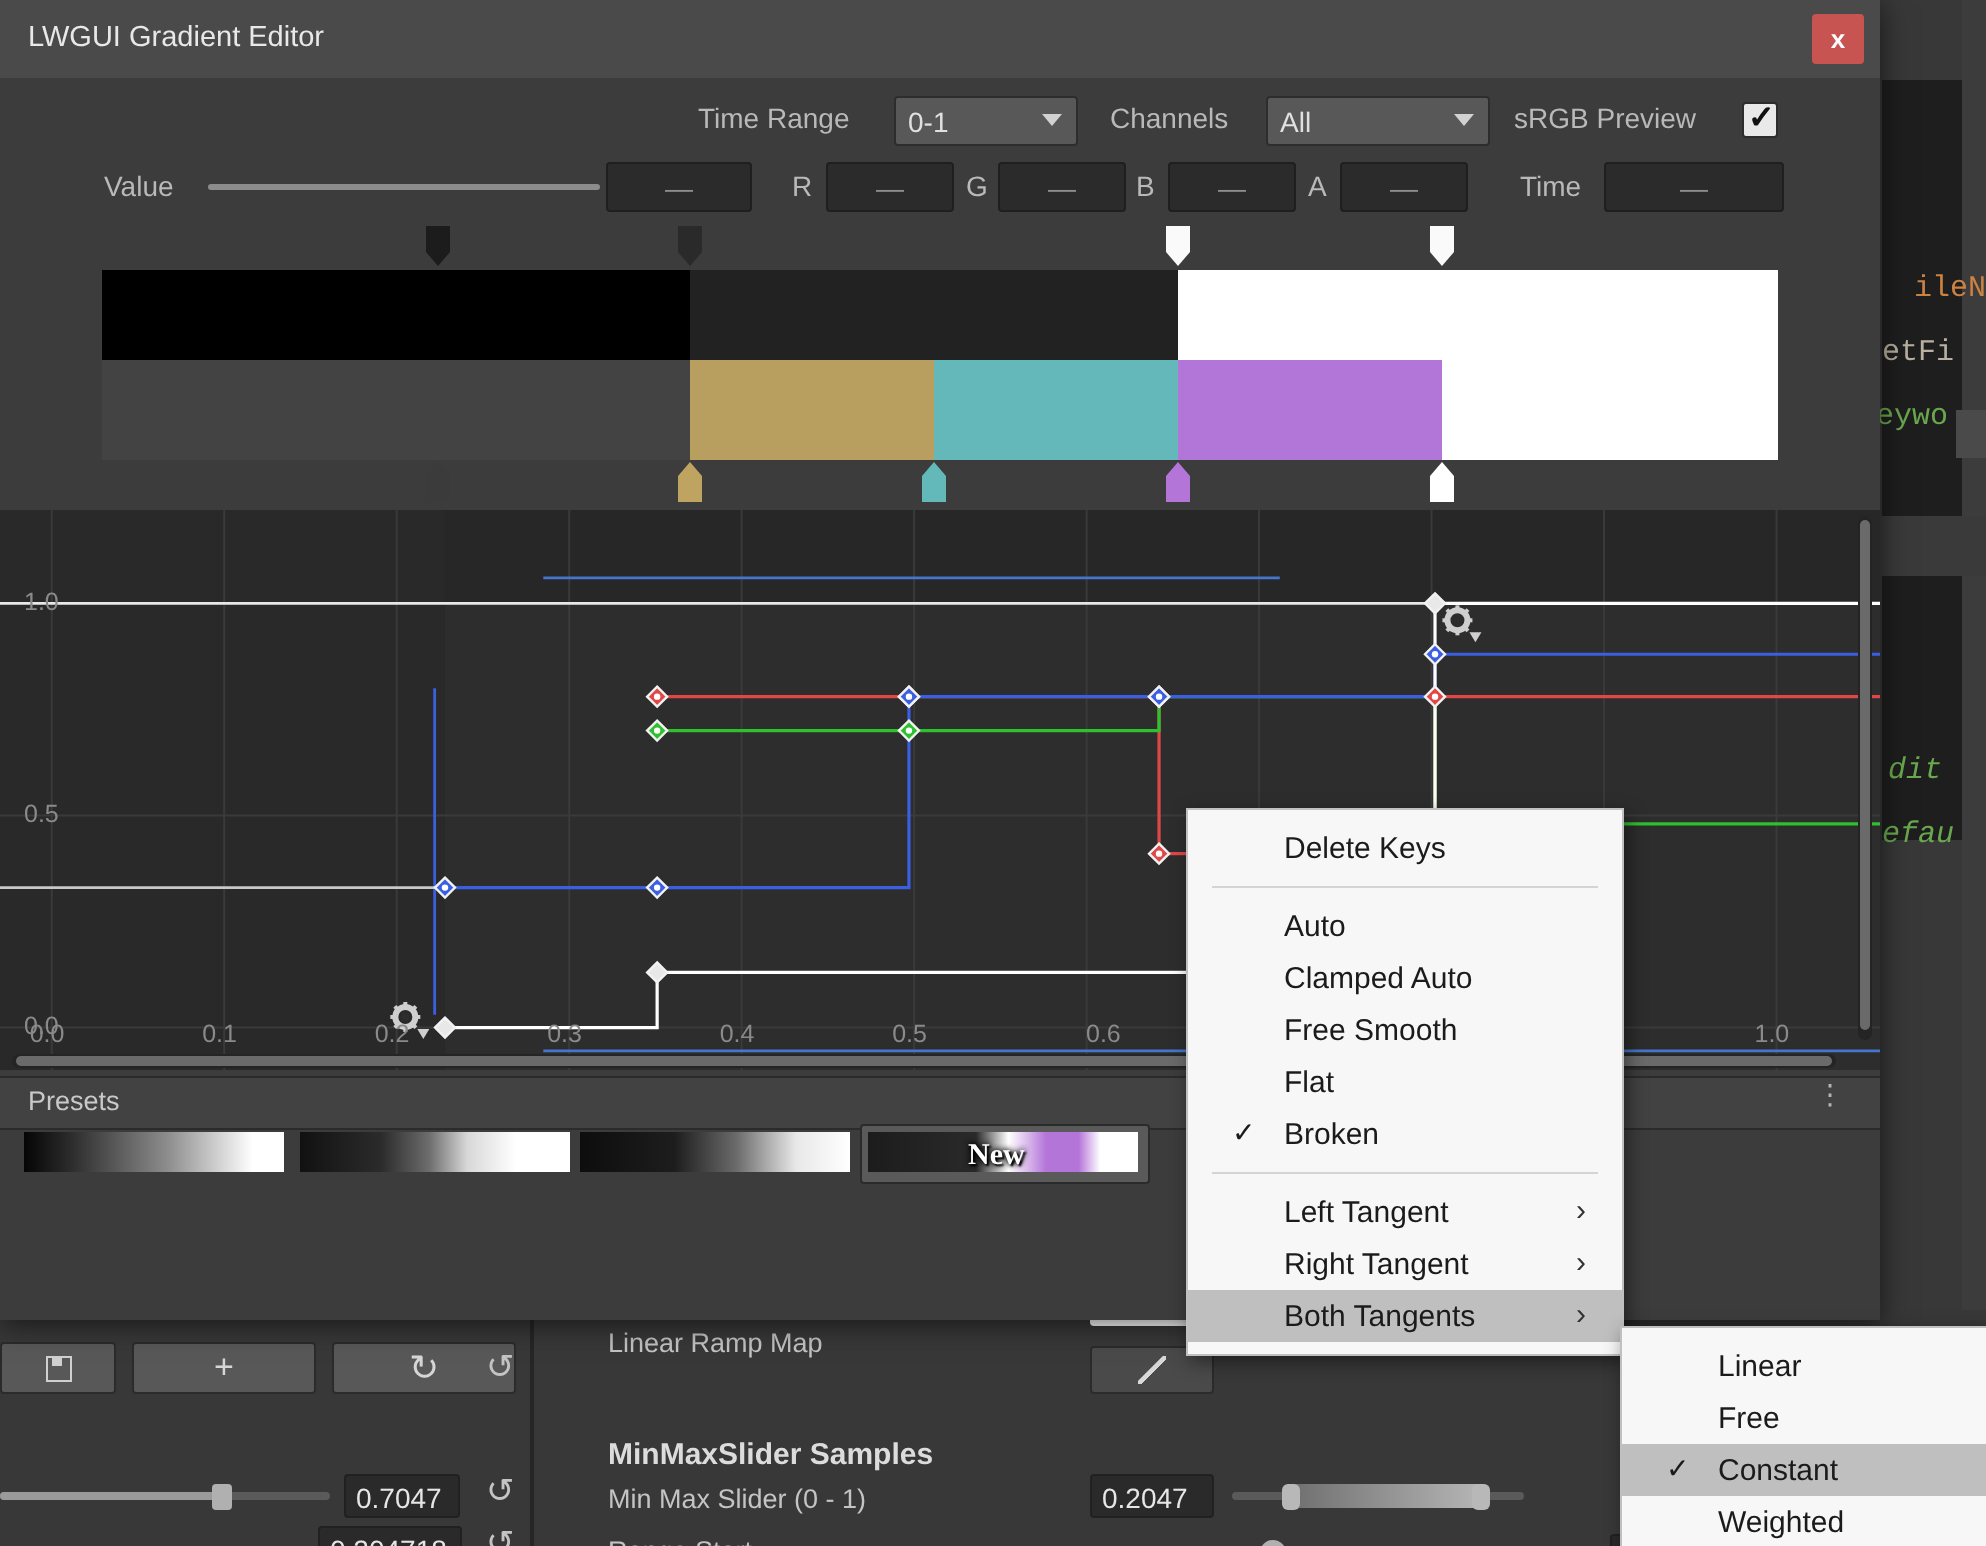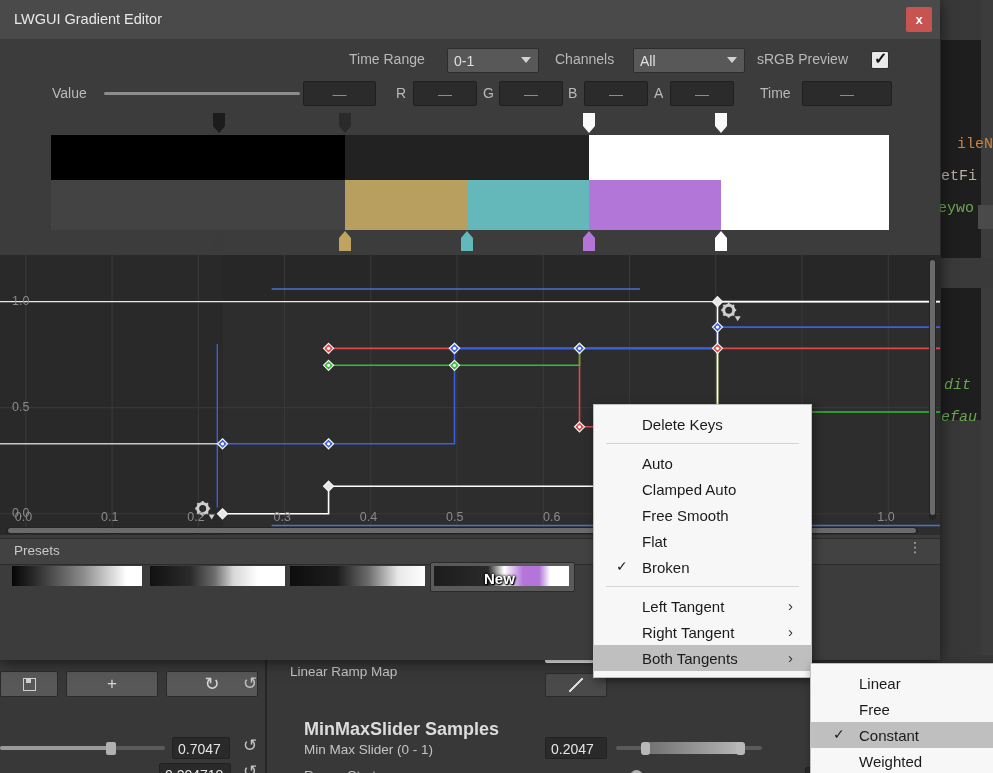--- a/index.html
+++ b/index.html
@@ -26,21 +26,21 @@
   .revert{position:absolute;color:#c4c4c4;font-size:17px;line-height:1;}
   .num-field{position:absolute;background:#2a2a2a;border:1px solid #212121;border-radius:2px;
              color:#e6e6e6;font-size:14px;height:22px;line-height:22px;padding:0 5px;
              overflow:hidden;white-space:nowrap;box-sizing:border-box;}
   .slider-track{position:absolute;height:4px;background:#5a5a5a;border-radius:2px;}
   .slider-fill{position:absolute;height:4px;background:#9a9a9a;border-radius:2px;}
   .slider-knob{position:absolute;width:10px;height:13px;background:#b0b0b0;border-radius:2px;}
   .mm-bar{position:absolute;height:12px;background:linear-gradient(90deg,#6f6f6f,#b5b5b5);border-radius:2px;}
   .mm-knob{position:absolute;width:9px;height:13px;background:#b8b8b8;border-radius:3px;}
   .insp-label{position:absolute;color:#c4c4c4;font-size:13.5px;white-space:nowrap;}
-  .insp-head{position:absolute;color:#dcdcdc;font-size:18px;font-weight:bold;white-space:nowrap;}
+  .insp-head{position:absolute;color:#dcdcdc;font-size:15px;font-weight:bold;white-space:nowrap;}
   .insp-box{position:absolute;background:#4a4a4a;border:1px solid #2b2b2b;border-radius:2px;}
 
   
   #gw{position:absolute;left:0;top:0;width:940px;height:660px;background:#3c3c3c;
       box-shadow:0 2px 14px rgba(0,0,0,.6);}
   #titlebar{position:absolute;left:0;top:0;width:940px;height:39px;background:#4a4a4a;}
   #win-title{position:absolute;left:14px;top:11px;font-size:14.5px;color:#e8e8e8;}
   #close-btn{position:absolute;right:8px;top:7px;width:26px;height:25px;background:#c75450;
              border-radius:2px;display:flex;align-items:center;justify-content:center;
              color:#fff;font-size:13px;font-weight:bold;}
@@ -81,21 +81,21 @@
   #vscroll .thumb{position:absolute;left:1px;top:2px;width:5px;height:255px;background:#6a6a6a;border-radius:3px;}
 
   
   #presets{position:absolute;left:0;top:538px;width:940px;height:122px;background:#3c3c3c;}
   #presets-head{position:absolute;left:0;top:0;width:940px;height:25px;background:#424242;border-top:1px solid #2b2b2b;border-bottom:1px solid #2b2b2b;}
   #presets-title{position:absolute;left:14px;top:4px;font-size:13.5px;color:#c9c9c9;}
   #presets-menu{position:absolute;right:18px;top:4px;color:#b5b5b5;font-size:14px;letter-spacing:0;line-height:8px;}
   .preset{position:absolute;top:566px;height:20px;}
   .preset-sel{position:absolute;top:562px;background:#5a5a5a;border:1px solid #2b2b2b;border-radius:2px;}
   #new-label{position:absolute;left:484px;top:570px;color:#fff;font-size:15px;font-weight:bold;
-             text-shadow:0 0 3px #000,0 0 3px #000,1px 1px 1px #000;}
+             text-shadow:0 0 3px #000,0 0 3px #000,1px 1px 1px #000;font-family:Liberation Serif, serif;}
 
   
   .ctxmenu{position:absolute;background:#f7f7f7;border:1px solid #c0c0c0;
            box-shadow:2px 3px 9px rgba(0,0,0,.45);padding:6px 0;}
   .ctxitem{position:relative;height:26px;display:flex;align-items:center;
            font-size:15px;color:#1b1b1b;padding:0 10px 0 48px;white-space:nowrap;}
   .ctxitem.sel{background:#bfbfbf;}
   .ctxitem .tick{position:absolute;left:22px;top:4px;font-size:14px;color:#1b1b1b;}
   .ctxitem .arrow{position:absolute;right:18px;top:4px;font-size:15px;color:#333;}
   .ctxsep{height:1px;background:#d4d4d4;margin:6px 12px;}
@@ -139,21 +139,21 @@
 
   <div class="slider-track" style="left:0;top:91px;width:165px;"></div>
   <div class="slider-fill" style="left:0;top:91px;width:108px;"></div>
   <div class="slider-knob" style="left:106px;top:87px;"></div>
   <div class="num-field" style="left:172px;top:82px;width:58px;">0.7047</div>
   <div class="revert" style="left:243px;top:82px;">↺</div>
 
   <div class="num-field" style="left:159px;top:108px;width:72px;">0.204718…</div>
   <div class="revert" style="left:243px;top:108px;">↺</div>
 
-  <div class="insp-label" style="left:290px;top:9px;text-align:right;">Linear Ramp Map</div>
+  <div class="insp-label" style="left:304px;top:9px;text-align:right;">Linear Ramp Map</div>
   <div class="insp-box" style="left:545px;top:0px;width:120px;height:8px;background:#ffffff;border:none;"></div>
   <div class="insp-box" style="left:545px;top:18px;width:60px;height:22px;">
     <span style="display:block;margin:4px auto 0;width:14px;height:14px;
                  background:linear-gradient(135deg,transparent 44%,#d8d8d8 45%,#d8d8d8 56%,transparent 57%);"></span>
   </div>
 
   <div class="insp-head" style="left:304px;top:64px;">MinMaxSlider Samples</div>
   <div class="insp-label" style="left:304px;top:87px;">Min Max Slider (0 - 1)</div>
   <div class="num-field" style="left:545px;top:82px;width:62px;">0.2047</div>
   <div class="slider-track" style="left:616px;top:91px;width:146px;"></div>

